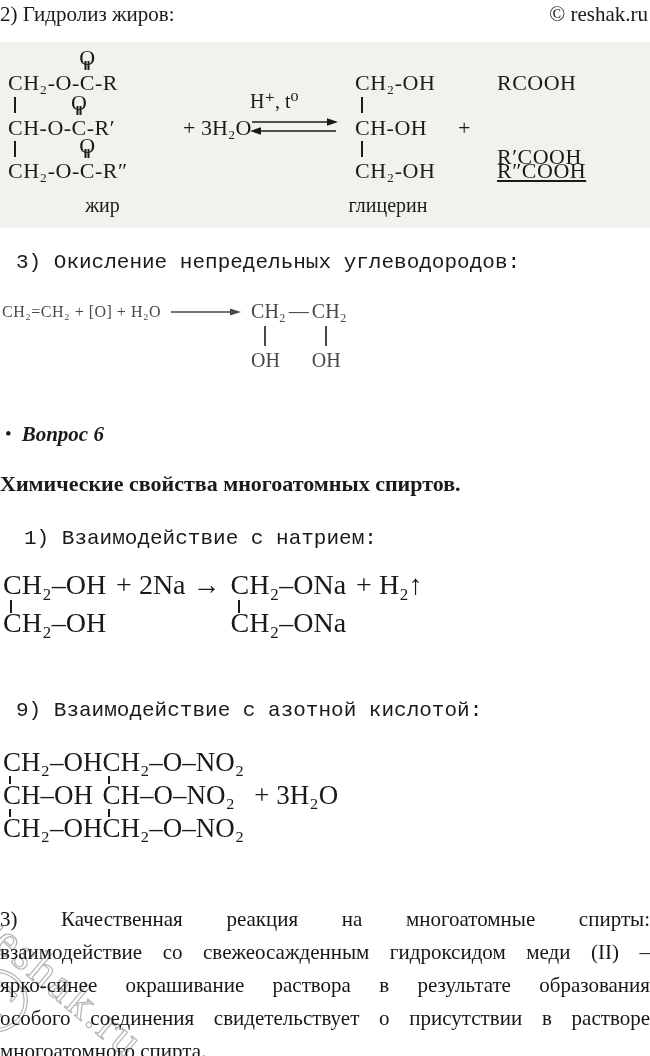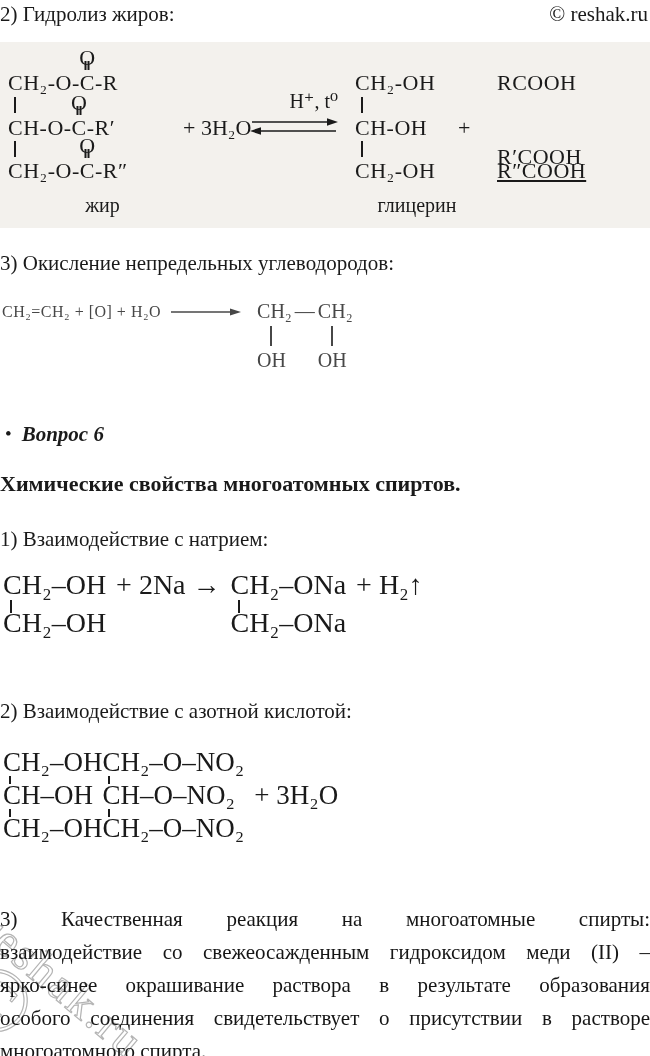--- a/index.html
+++ b/index.html
@@ -13,36 +13,36 @@
   
   .panel{position:absolute;left:0;top:42px;width:650px;height:186px;background:#f3f1ed;}
   .struct{position:absolute;top:0;height:100%;}
   .frow{position:absolute;white-space:nowrap;font-size:22px;line-height:22px;letter-spacing:.5px;}
   .vbond{position:absolute;width:2px;background:#1a1a1a;}
   .carb{position:relative;display:inline-block;}
   .co{position:absolute;left:50%;top:-25px;transform:translateX(-50%);line-height:1;}
   .dbond{position:absolute;left:50%;top:-11px;transform:translateX(-50%);
          width:5px;height:9px;border-left:2px solid #1a1a1a;border-right:2px solid #1a1a1a;box-sizing:border-box;}
   .pl-mid{position:absolute;font-size:22px;line-height:22px;white-space:nowrap;}
-  .cond{position:absolute;left:250px;top:49px;width:88px;text-align:right;font-size:20px;line-height:20px;}
+  .cond{position:absolute;left:250px;top:49px;width:88px;text-align:left;font-size:20px;line-height:20px;}
   .eqarrow{position:absolute;left:250px;top:75px;}
   .plabel{position:absolute;top:152px;font-size:20px;text-align:center;white-space:nowrap;}
 
   
-  .heading{position:absolute;left:0;font-size:21px;white-space:nowrap;}
+  .heading{position:absolute;left:16px;font-size:21px;white-space:nowrap;font-family:Liberation Mono, monospace;}
   .qrow{position:absolute;left:5px;top:423px;display:flex;gap:10px;align-items:flex-start;}
   .qbullet{font-size:19px;line-height:22px;}
   .qtitle{font-size:21px;font-weight:bold;font-style:italic;line-height:22px;}
   .subtitle{position:absolute;left:0;top:471px;font-size:22px;font-weight:bold;white-space:nowrap;}
 
   
   .oxid{position:absolute;left:2px;top:299px;display:flex;align-items:flex-start;color:#474747;}
   .ox-lhs{font-size:16px;line-height:25px;letter-spacing:.5px;white-space:nowrap;}
   .ox-arrow{margin:7px 8px 0 10px;}
-  .ox-prod{display:grid;grid-template-columns:auto auto auto;font-size:20px;line-height:25px;margin-left:8px;}
+  .ox-prod{display:grid;grid-template-columns:auto auto auto;font-size:20px;line-height:25px;margin-left:2px;}
   .ox-dash{padding:0 3px;}
   .oxbar{width:2px;height:20px;background:#474747;margin:2px 0 2px 13px;}
 
   
   .rxn{position:absolute;display:flex;align-items:flex-start;font-size:28px;line-height:31px;white-space:nowrap;}
   .col{position:relative;display:flex;flex-direction:column;}
   .na-col{gap:7px;}
   .na-bond{position:absolute;left:7px;top:31px;width:2px;height:13px;background:#1a1a1a;}
   .hn{align-items:center;font-size:27px;}
   .hn-col{gap:2px;}
@@ -96,21 +96,21 @@
       <path d="M0 14 L11 10.2 L11 17.8 Z" fill="#1a1a1a"></path>
     </svg>
 
     <div class="struct" style="left:355px;width:110px;">
       <div class="frow" style="top:30px;">CH₂-OH</div>
       <div class="frow" style="top:75px;">CH-OH</div>
       <div class="frow" style="top:118px;">CH₂-OH</div>
       <i class="vbond" style="left:6px;top:55px;height:16px;"></i>
       <i class="vbond" style="left:6px;top:99px;height:16px;"></i>
     </div>
-    <div class="plabel" style="left:363px;width:108px;">глицерин</div>
+    <div class="plabel" style="left:334px;width:108px;">глицерин</div>
 
     <div class="pl-mid" style="left:458px;top:75px;">+</div>
 
     <div class="struct" style="left:497px;width:140px;">
       <div class="frow" style="top:30px;text-align:center;">RCOOH</div>
       <div class="frow" style="top:75px;margin-top:29px;">R′COOH</div>
       <div class="frow" style="top:118px;text-decoration:underline;">R″COOH</div>
     </div>
   </div>
 
@@ -133,37 +133,37 @@
       <span>OH</span>
     </div>
   </div>
 
   <div class="qrow">
     <span class="qbullet">•</span>
     <span class="qtitle">Вопрос 6</span>
   </div>
   <div class="subtitle">Химические свойства многоатомных спиртов.</div>
 
-  <div class="heading" style="top:527px;">1) Взаимодействие с натрием:</div>
+  <div class="heading" style="top:527px;margin-left:8px;">1) Взаимодействие с натрием:</div>
   <div class="rxn" style="left:3px;top:569px;">
     <div class="col na-col">
       <span>CH₂–OH</span>
       <span>CH₂–OH</span>
       <i class="na-bond"></i>
     </div>
     <span class="mid">+ 2Na →</span>
     <div class="col na-col">
       <span>CH₂–ONa</span>
       <span>CH₂–ONa</span>
       <i class="na-bond"></i>
     </div>
     <span class="tail">+ H₂↑</span>
   </div>
 
-  <div class="heading" style="top:699px;">2) Взаимодействие с азотной кислотой:</div>
+  <div class="heading" style="top:699px;">9) Взаимодействие с азотной кислотой:</div>
   <div class="rxn hn" style="left:3px;top:747px;">
     <div class="col hn-col">
       <span>CH₂–OH</span>
       <span>CH–OH</span>
       <span>CH₂–OH</span>
       <i class="hn-b1"></i>
       <i class="hn-b2"></i>
     </div>
     <div class="col hn-col">
       <span>CH₂–O–NO₂</span>

